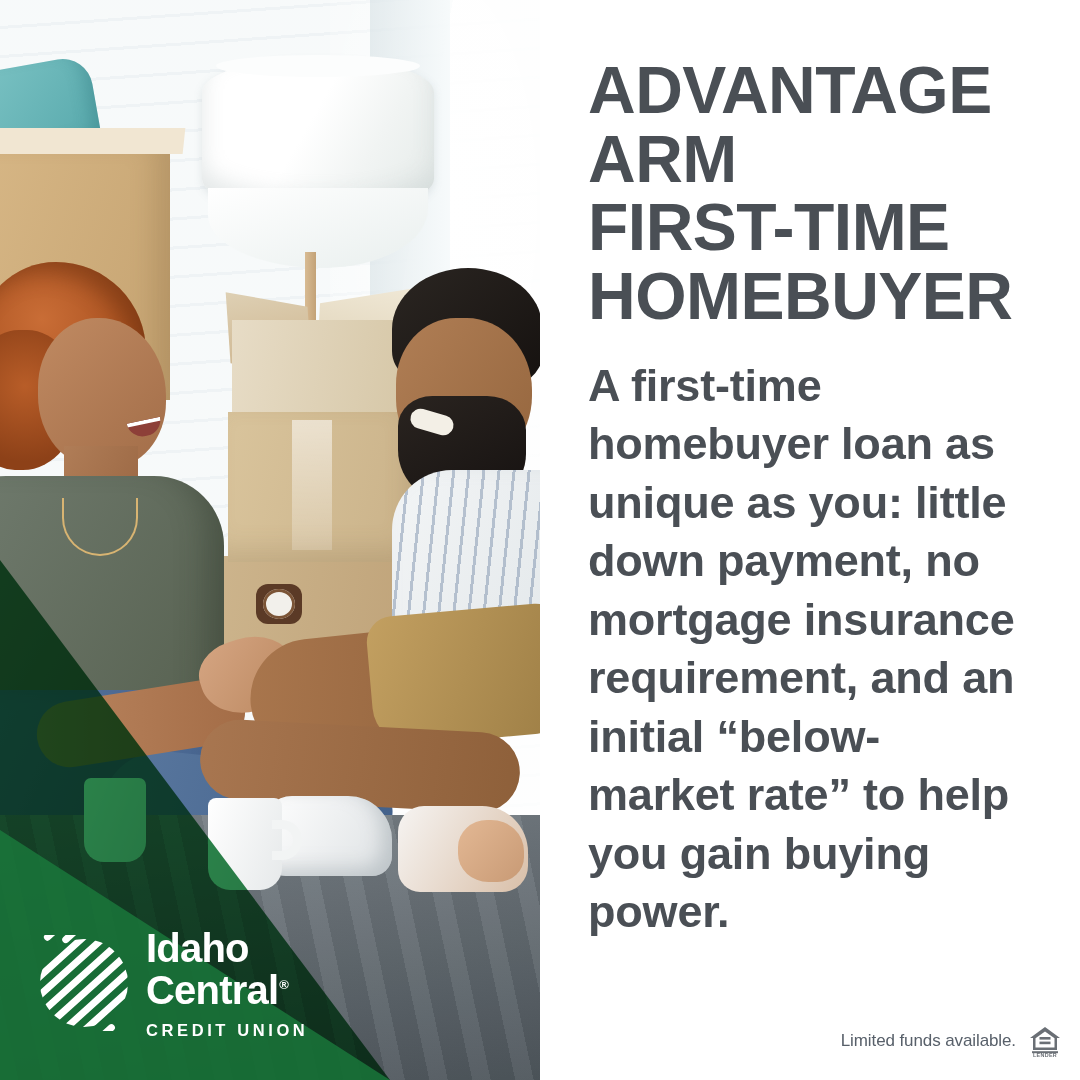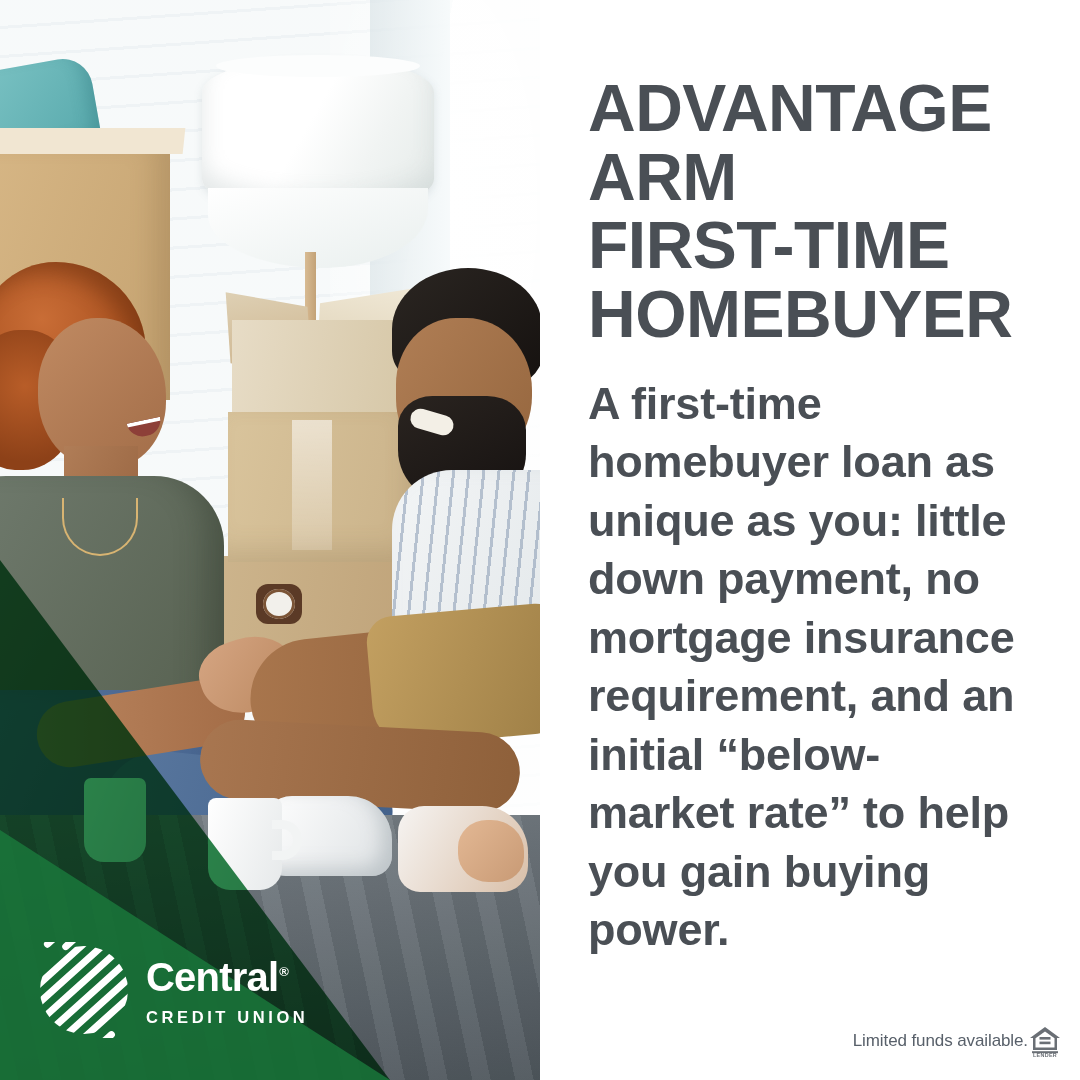--- a/index.html
+++ b/index.html
@@ -315,42 +315,42 @@
   }
   .logo-l3 {
     margin-top:12px; font-size:16.5px; font-weight:700; color:#ffffff;
     letter-spacing:3.6px;
   }
 
   
   .copy-pane {
     position:relative;
     flex:1 1 auto;
-    padding:74px 58px 0 48px;
+    padding:56px 58px 0 48px;
     background:#ffffff;
   }
   .headline {
     color:var(--ink,#4a4f55);
     font-size:66px;
     font-weight:700;
     line-height:1.04;
     letter-spacing:-.5px;
     white-space:pre-line;
   }
   .subcopy {
     margin-top:26px;
     color:var(--ink,#4a4f55);
     font-size:45px;
     font-weight:700;
     line-height:1.30;
     letter-spacing:-.2px;
   }
   .footer-note {
     position:absolute; right:18px; bottom:22px;
-    display:flex; align-items:center; margin-left:20px;
+    display:flex; align-items:center; gap:12px;margin-left:20px;
   }
   .fine-print {
     font-size:17px; color:#58606a; letter-spacing:-.1px;
   }
   .ehl { width:34px; height:34px; flex:0 0 34px; }
 </style>
 </head>
 <body>
 
 <div class="ad">
@@ -434,20 +434,21 @@
           </g>
         </g>
         <g fill="#ffffff" transform="rotate(-42 46 48)">
           <rect x="46" y="-14" width="44" height="7" rx="3.5"></rect>
           <rect x="58" y="0" width="40" height="7" rx="3.5"></rect>
           <rect x="-4" y="96" width="44" height="7" rx="3.5"></rect>
           <rect x="-16" y="110" width="42" height="7" rx="3.5"></rect>
         </g>
       </svg>
       <div class="logo-words">
+        <span class="logo-l1">Idaho</span>
         <span class="logo-l2"><span>Central</span><sup class="logo-reg">®</sup></span>
         <span class="logo-l3">CREDIT UNION</span>
       </div>
     </div>
   </div>
 
   <div class="copy-pane">
 
     <h1 class="headline">ADVANTAGE ARM
 FIRST-TIME

